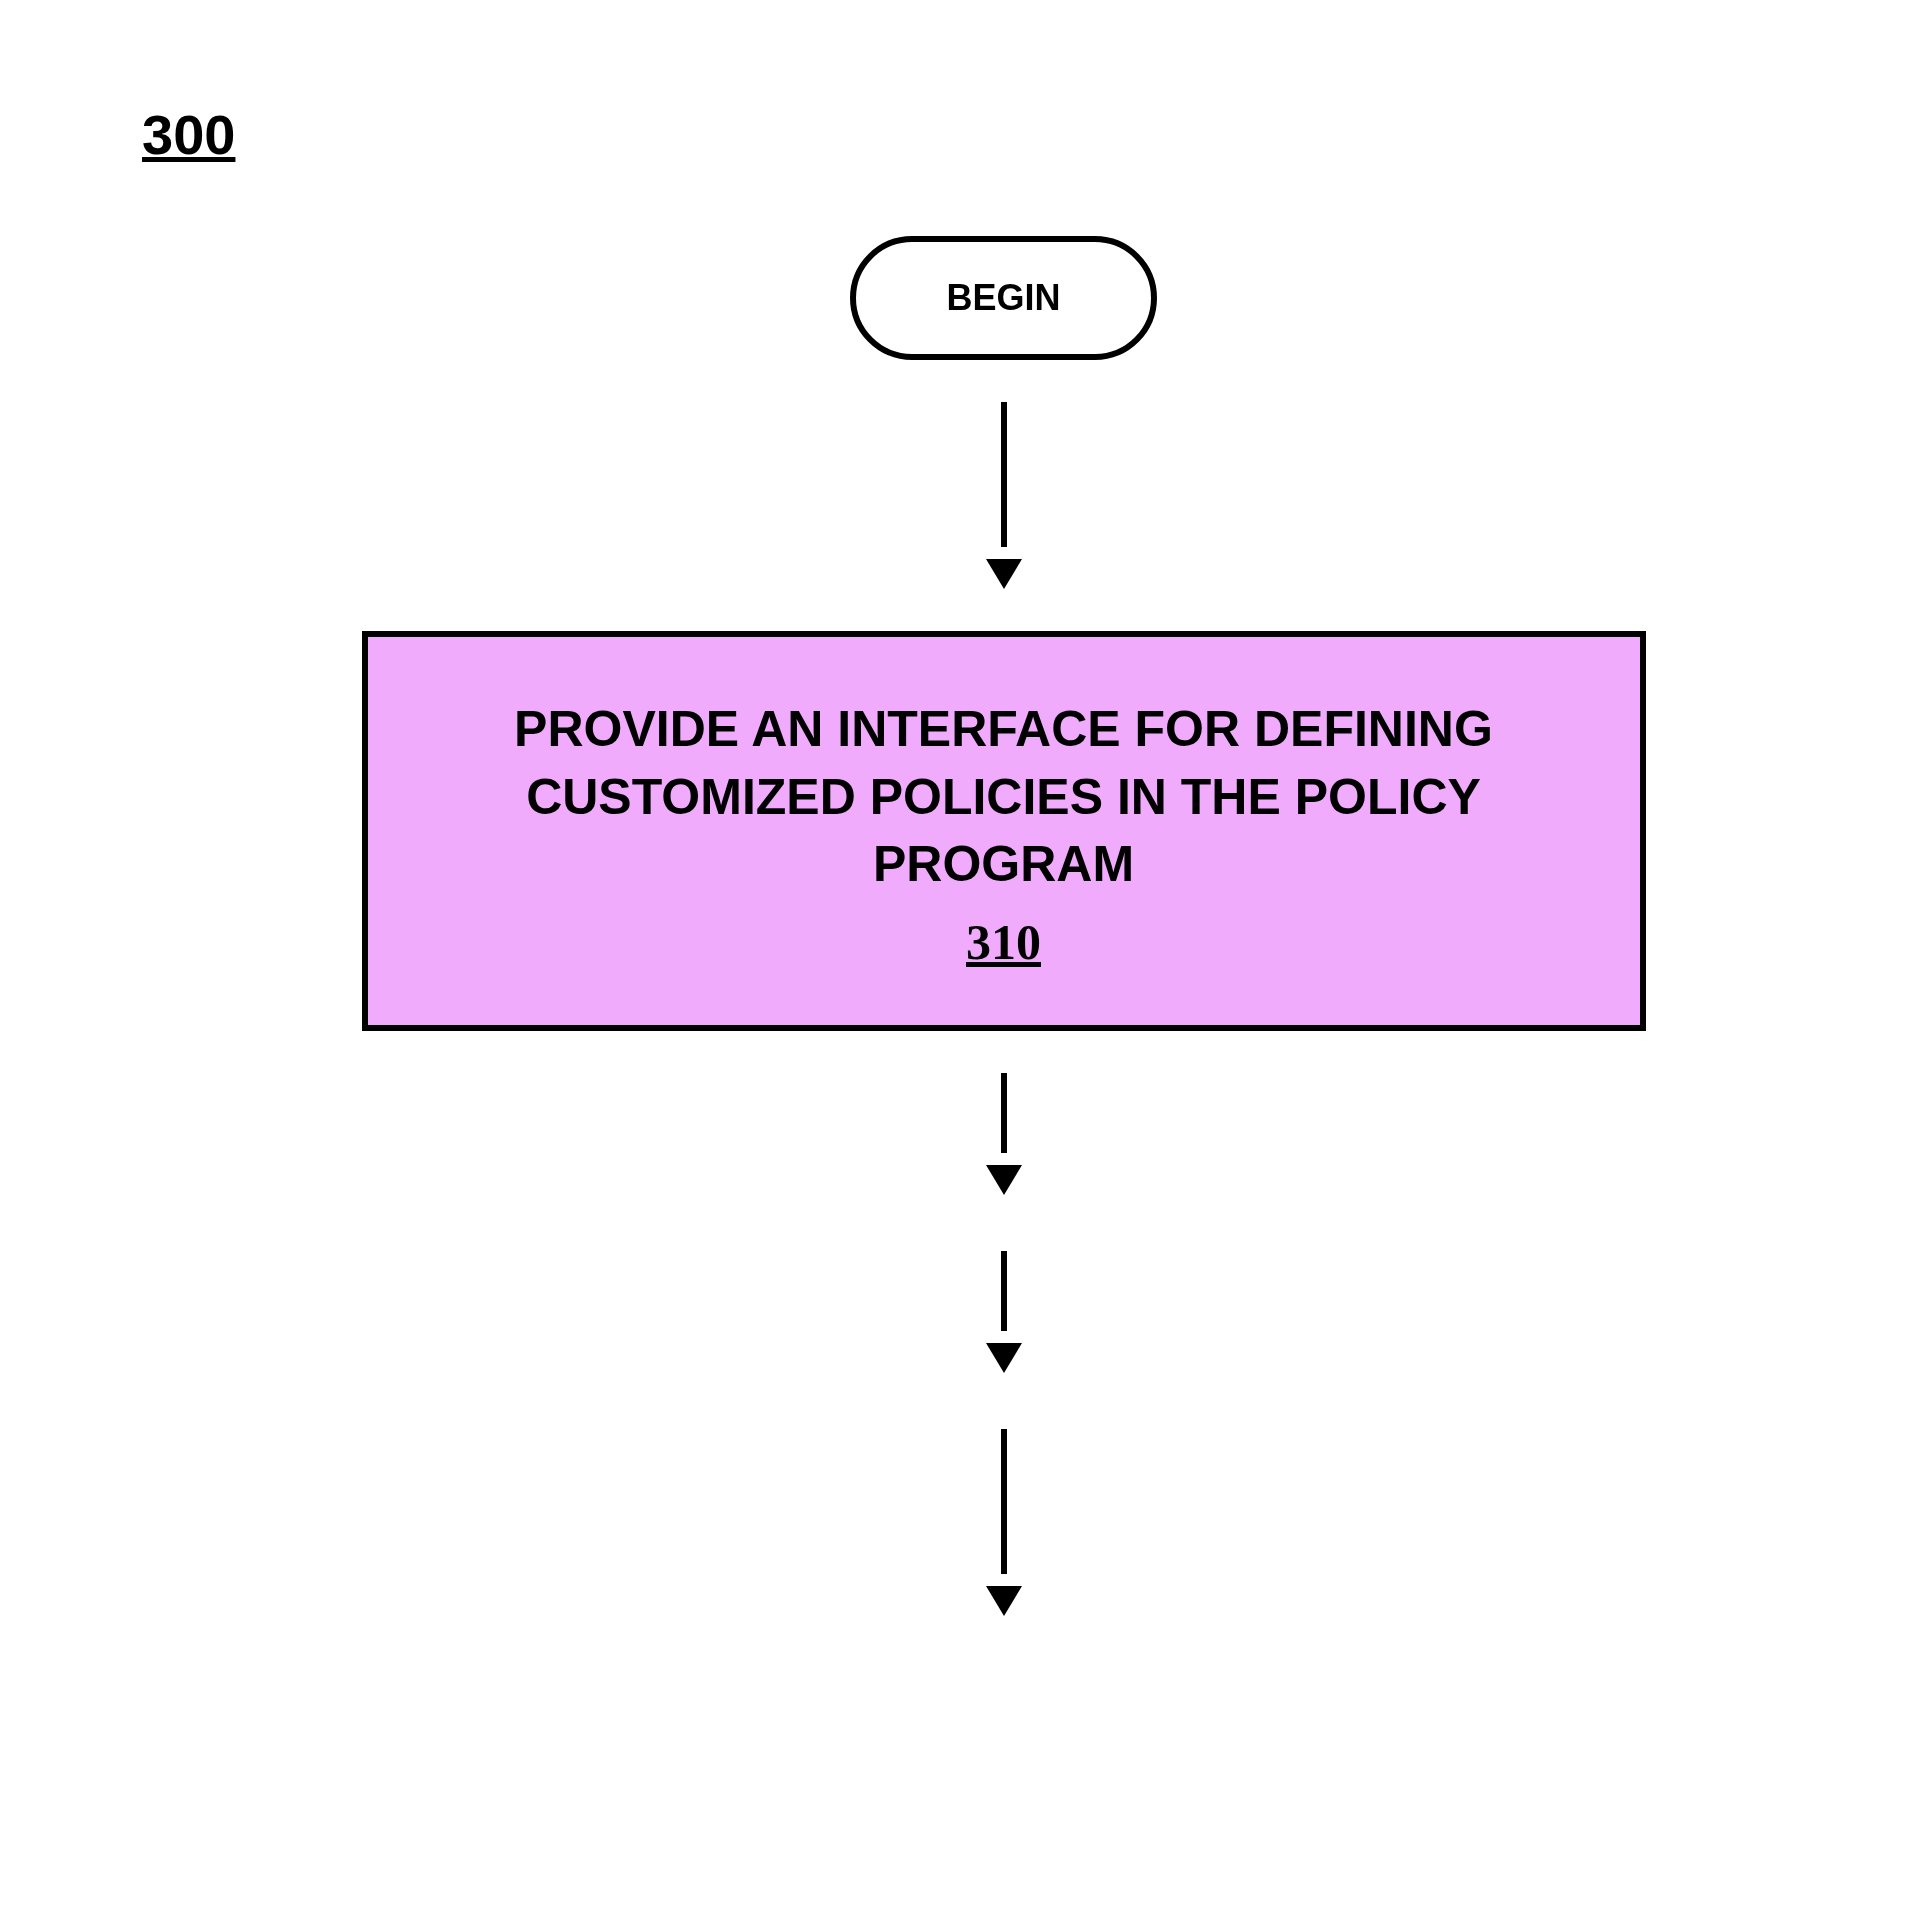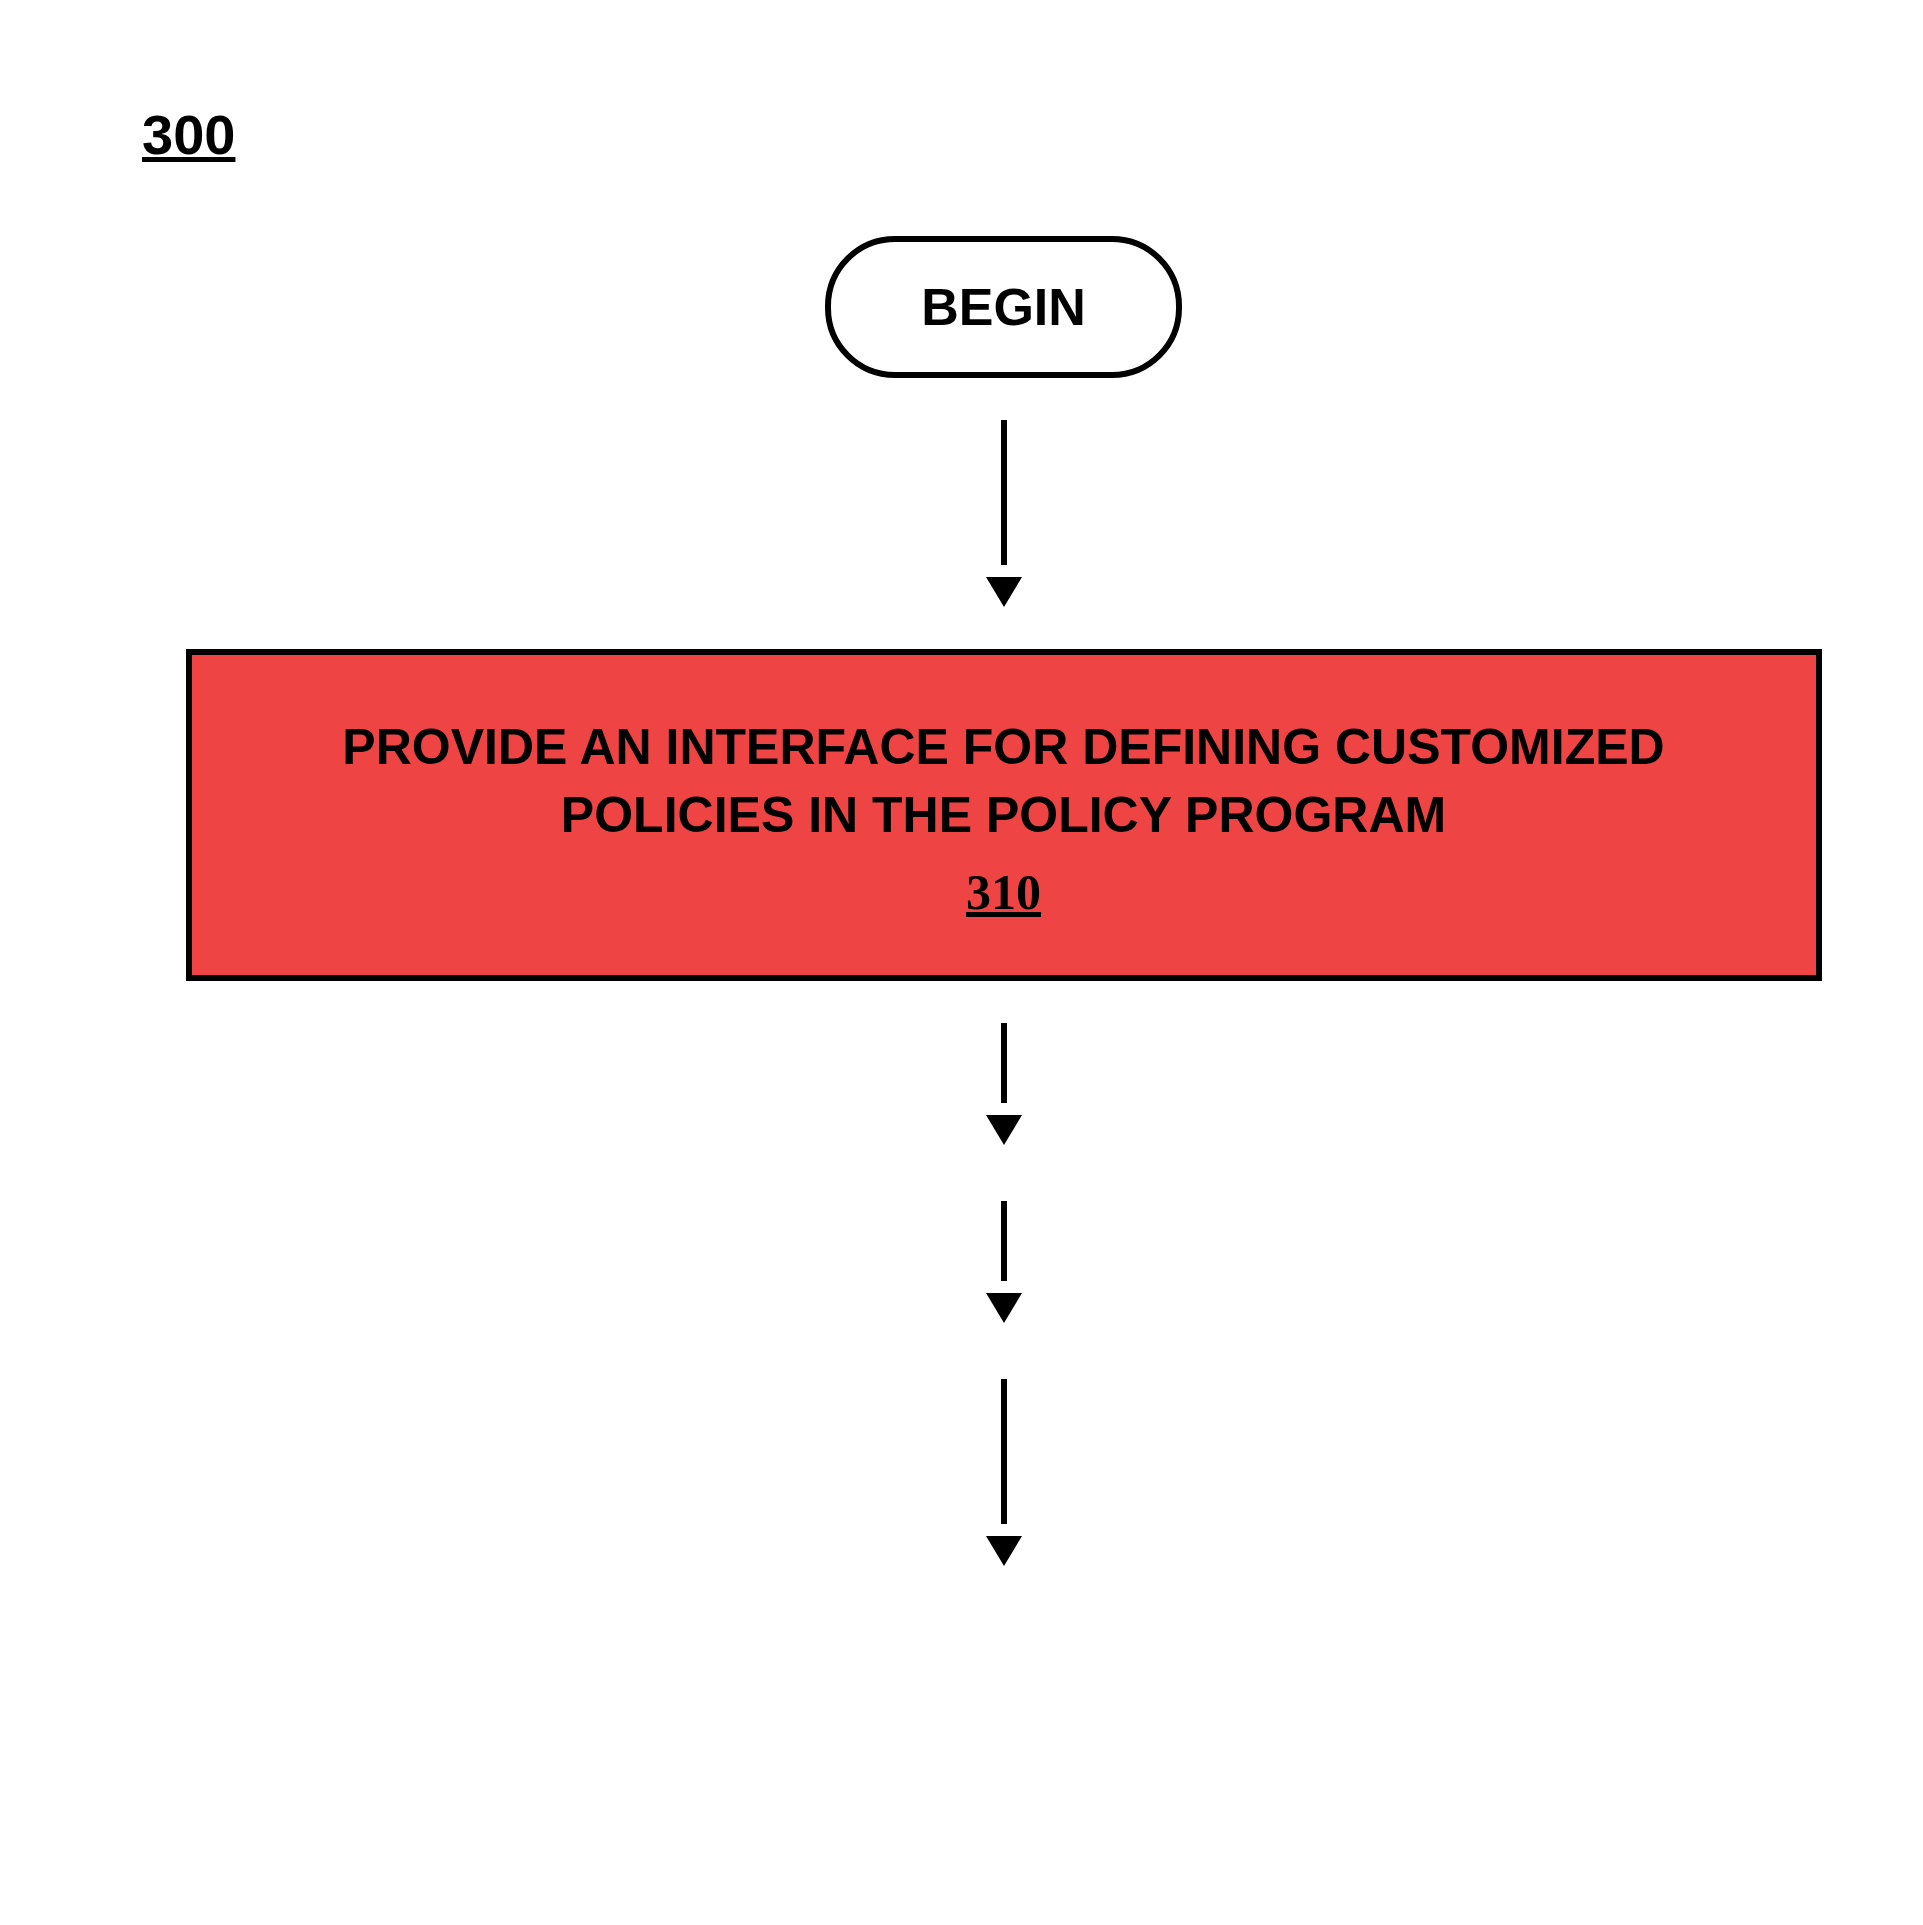--- a/index.html
+++ b/index.html
@@ -28,31 +28,31 @@
       left: 50%;
       transform: translateX(-50%);
       display: flex;
       flex-direction: column;
       align-items: center;
     }
     .terminal {
       border: 6px solid black;
       border-radius: 70px;
       padding: 35px 90px;
-      font-size: 52px;
+      font-size: 36px;
       font-weight: bold;
       text-align: center;
       background: white;
     }
     .process {
       border: 6px solid black;
-      width: 1636px;
+      width: 1284px;
       padding: 45px 60px 40px 60px;
       text-align: center;
-      background: #ef4444;
+      background: #f0abfc;
     }
     .process-text {
       font-size: 50px;
       font-weight: bold;
       line-height: 1.35;
     }
     .process-number {
       font-size: 50px;
       font-weight: bold;
       text-decoration: underline;

